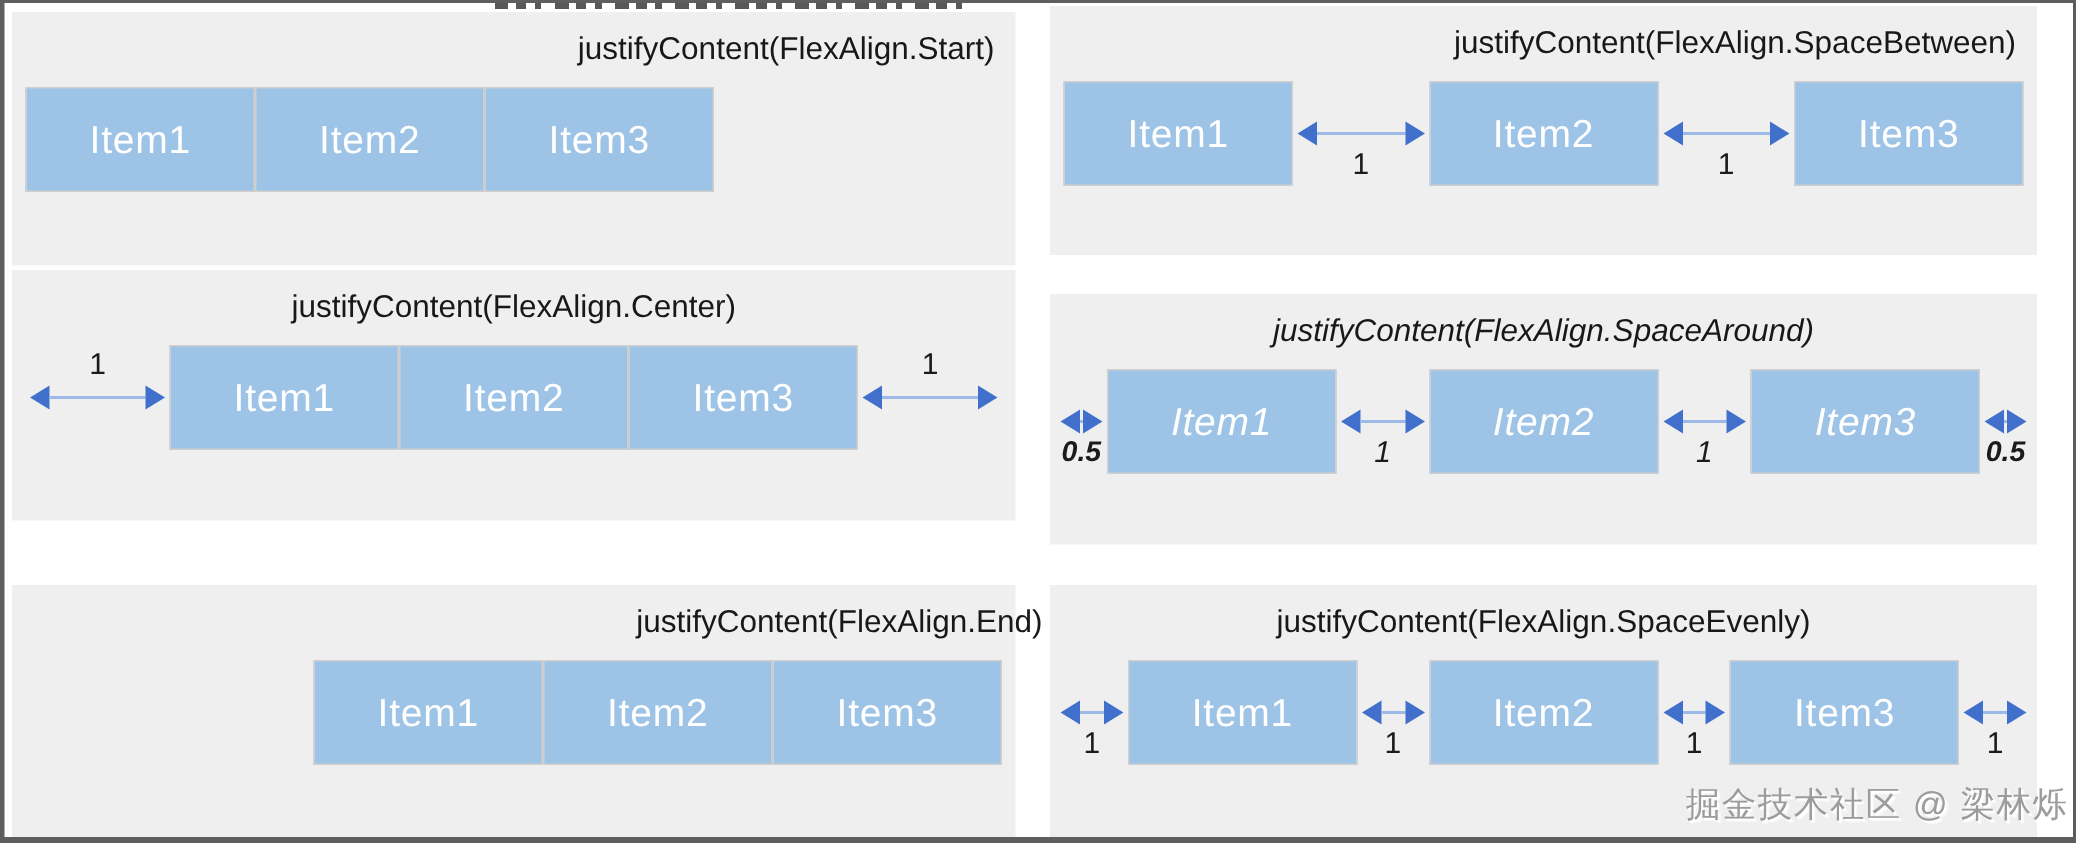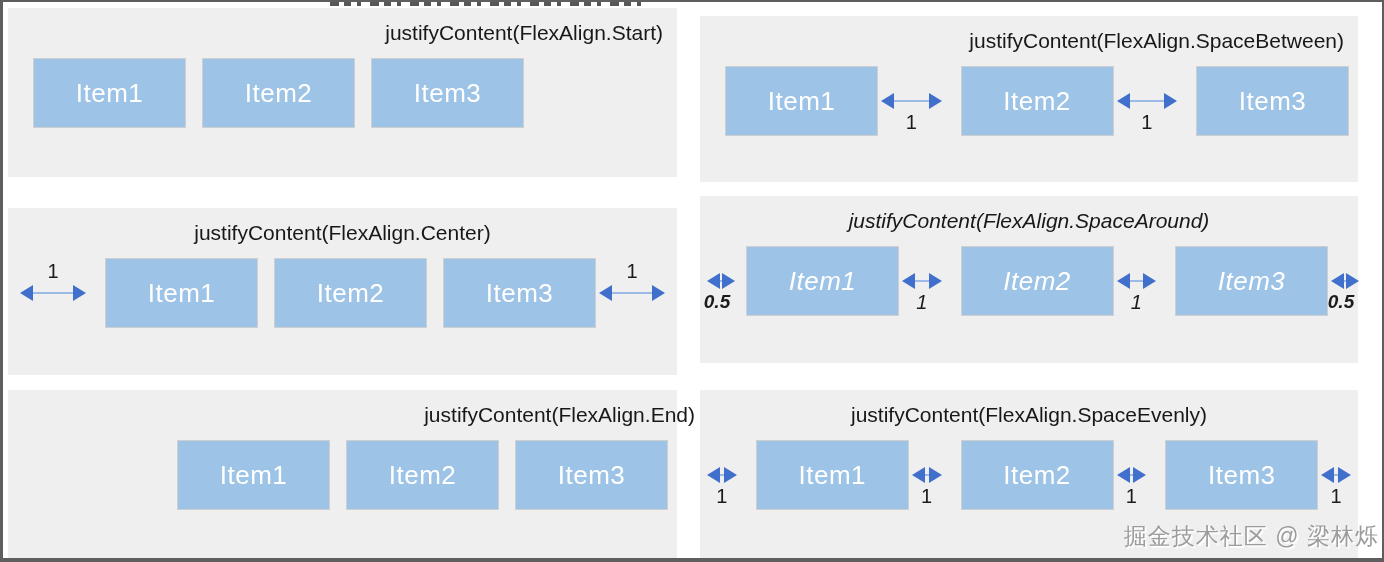--- a/index.html
+++ b/index.html
@@ -28,22 +28,22 @@
       #2e2e2e 14px 21px, transparent 21px 27px,
       #2e2e2e 27px 31px, transparent 31px 40px);
     opacity:.8;
   }
   .panel{
     position:absolute;
     background:#efefef;
     box-sizing:border-box;
   }
   .p-start  {left:8px;  top:8px;  width:669px;height:169px;}
-  .p-between{left:700px;top:16px;  width:658px;height:166px;}
-  .p-center {left:8px;  top:208px;width:669px;height:167px;}
+  .p-between{left:700px;top:4px;  width:658px;height:166px;}
+  .p-center {left:8px;  top:180px;width:669px;height:167px;}
   .p-around {left:700px;top:196px;width:658px;height:167px;font-style:italic;}
   .p-end    {left:8px;  top:390px;width:669px;height:208px;}
   .p-evenly {left:700px;top:390px;width:658px;height:168px;}
 
   .panel-title{
     margin:10px 14px 0;
     font-size:21px;line-height:30px;
     color:#181818;
     white-space:nowrap;
   }
@@ -67,21 +67,20 @@
   .item{
     flex:0 0 auto;
     width:153px;height:70px;
     box-sizing:border-box;
     background:#9dc3e6;
     border:1px solid #cfcfcf;
     color:#ffffff;
     font-size:26px;
     display:flex;align-items:center;justify-content:center;
     letter-spacing:.5px;
-    margin-left:16px;
   }
 
   
   .gap{
     position:relative;
     flex:1 1 0;
     align-self:stretch;
     height:70px;
     min-width:26px;
   }

